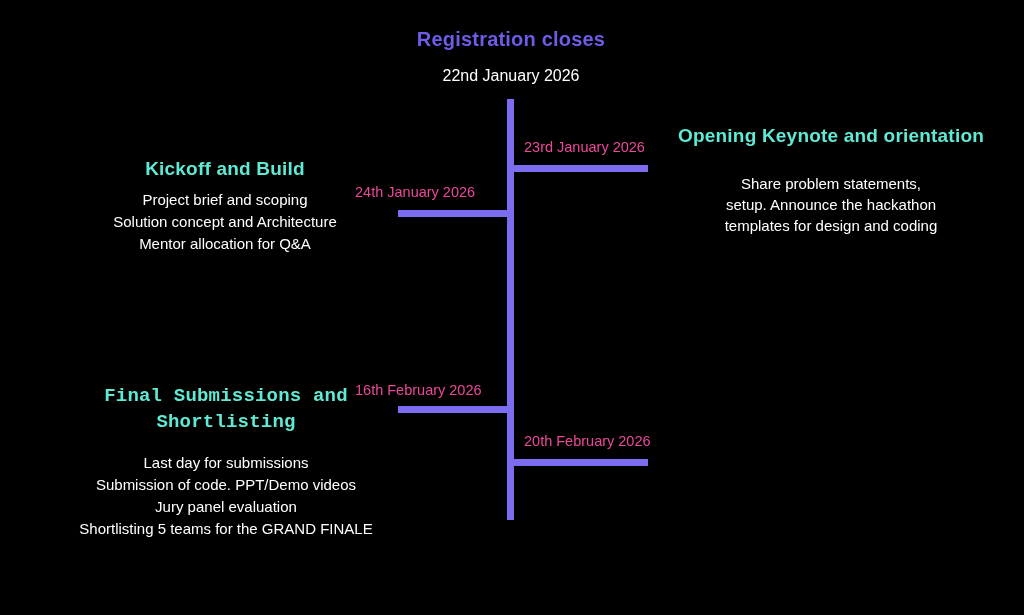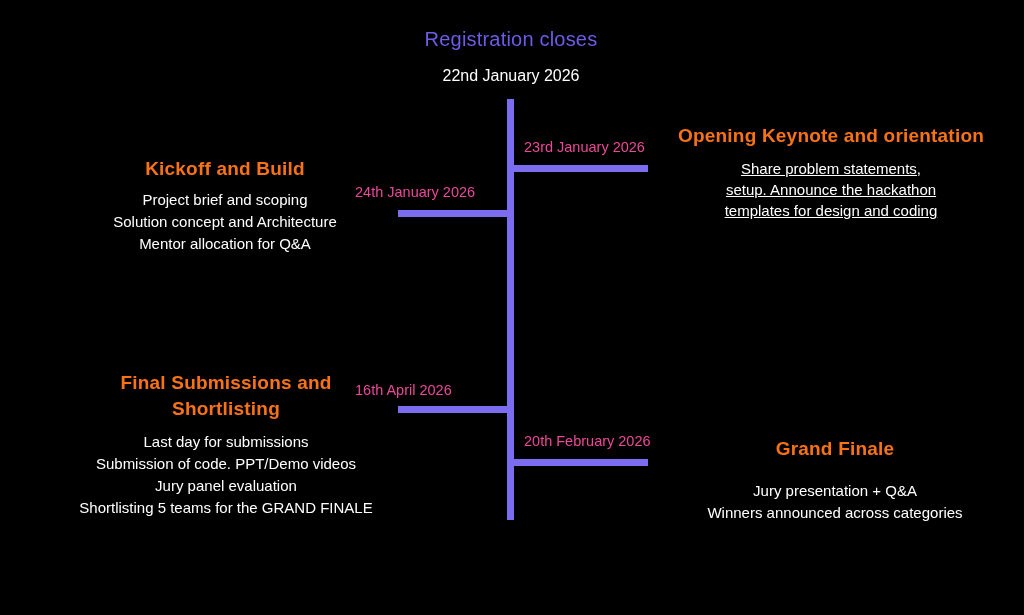--- a/index.html
+++ b/index.html
@@ -38,21 +38,21 @@
   .main-title-block {
     position: absolute;
     left: 336px;
     top: 28px;
     width: 350px;
     text-align: center;
   }
   .main-title {
     color: #6c5ce7;
     font-size: 20px;
-    font-weight: normal;
+    font-weight: bold;
     letter-spacing: 0.2px;
   }
   .main-date {
     margin-top: 16px;
     color: #ffffff;
     font-size: 16px;
   }
   .date-label {
     position: absolute;
     color: #ec4899;
@@ -68,37 +68,38 @@
   .event-block {
     position: absolute;
     text-align: center;
   }
   .eb-keynote { left: 648px; top: 123px; width: 366px; }
   .eb-kickoff { left: 40px;  top: 156px; width: 370px; }
   .eb-final   { left: 41px;  top: 366px; width: 370px; }
   .eb-grand   { left: 650px; top: 436px; width: 370px; }
 
   .event-heading {
-    color: #f97316;
+    color: #5eead4;
     font-size: 19px;
     font-weight: bold;
     line-height: 26px;
     letter-spacing: 0.2px;
   }
   .event-heading.wrap-narrow {
     max-width: 285px;
-    margin: 4px auto;
+    margin: 17px auto;
+    font-family: Liberation Mono, monospace;
   }
   .event-body {
     margin-top: 7px;
     color: #ffffff;
     font-size: 15px;
     line-height: 22px;
   }
-  .eb-keynote .event-body { line-height: 21px; margin-top: 9px; text-decoration: underline; }
+  .eb-keynote .event-body { line-height: 21px; margin-top: 24px; }
   .eb-grand .event-body   { margin-top: 18px; }
   .eb-final .event-body   { margin-top: 9px; }
 </style>
 </head>
 <body>
 
 <div class="canvas">
 
   <div class="main-title-block">
     <div class="main-title">Registration closes</div>
@@ -106,21 +107,21 @@
   </div>
 
   <div class="vline"></div>
   <div class="hline h1"></div>
   <div class="hline h2"></div>
   <div class="hline h3"></div>
   <div class="hline h4"></div>
 
   <div class="date-label date-right-side d1">23rd January 2026</div>
   <div class="date-label date-left-side d2">24th January 2026</div>
-  <div class="date-label date-left-side d3">16th April 2026</div>
+  <div class="date-label date-left-side d3">16th February 2026</div>
   <div class="date-label date-right-side d4">20th February 2026</div>
 
   <div class="event-block eb-keynote">
     <div class="event-heading">Opening Keynote and orientation</div>
     <div class="event-body">
       <div>Share problem statements,</div>
       <div>setup. Announce the hackathon</div>
       <div>templates for design and coding</div>
     </div>
   </div>
@@ -137,21 +138,14 @@
   <div class="event-block eb-final">
     <div class="event-heading wrap-narrow">Final Submissions and Shortlisting</div>
     <div class="event-body">
       <div>Last day for submissions</div>
       <div>Submission of code. PPT/Demo videos</div>
       <div>Jury panel evaluation</div>
       <div>Shortlisting 5 teams for the GRAND FINALE</div>
     </div>
   </div>
 
-  <div class="event-block eb-grand">
-    <div class="event-heading">Grand Finale</div>
-    <div class="event-body">
-      <div>Jury presentation + Q&amp;A</div>
-      <div>Winners announced across categories</div>
-    </div>
-  </div>
 
 </div>
 
 </body></html>

